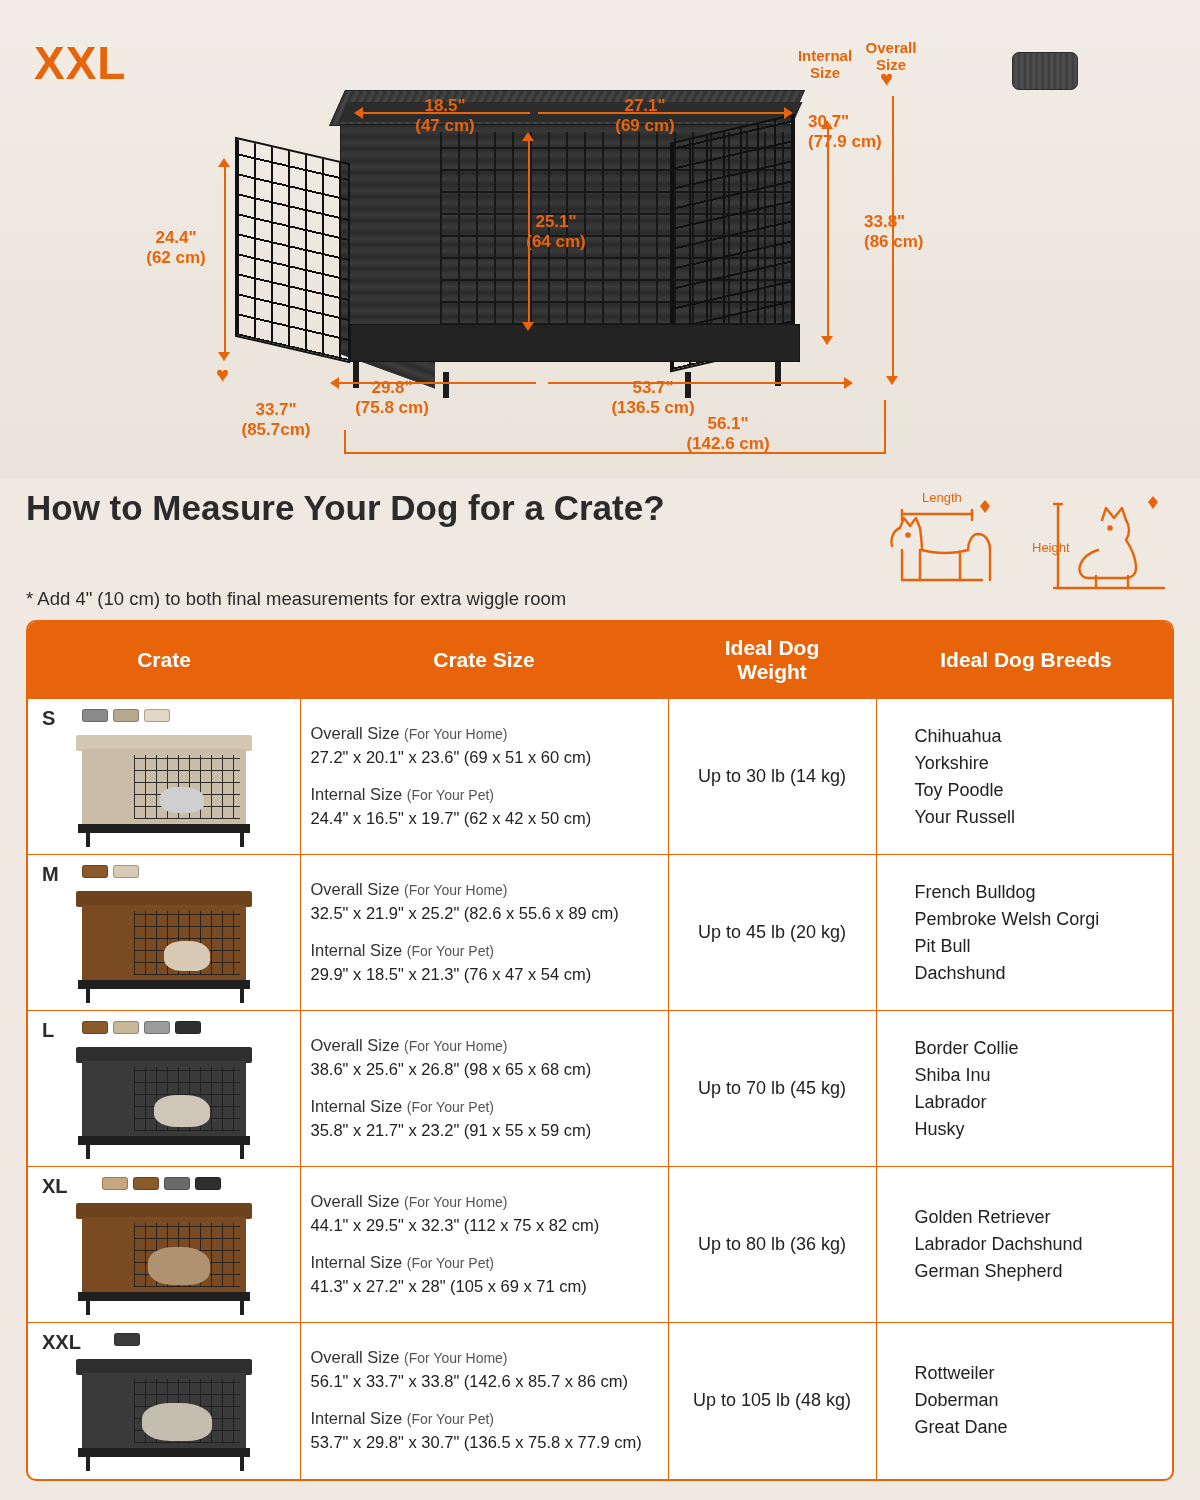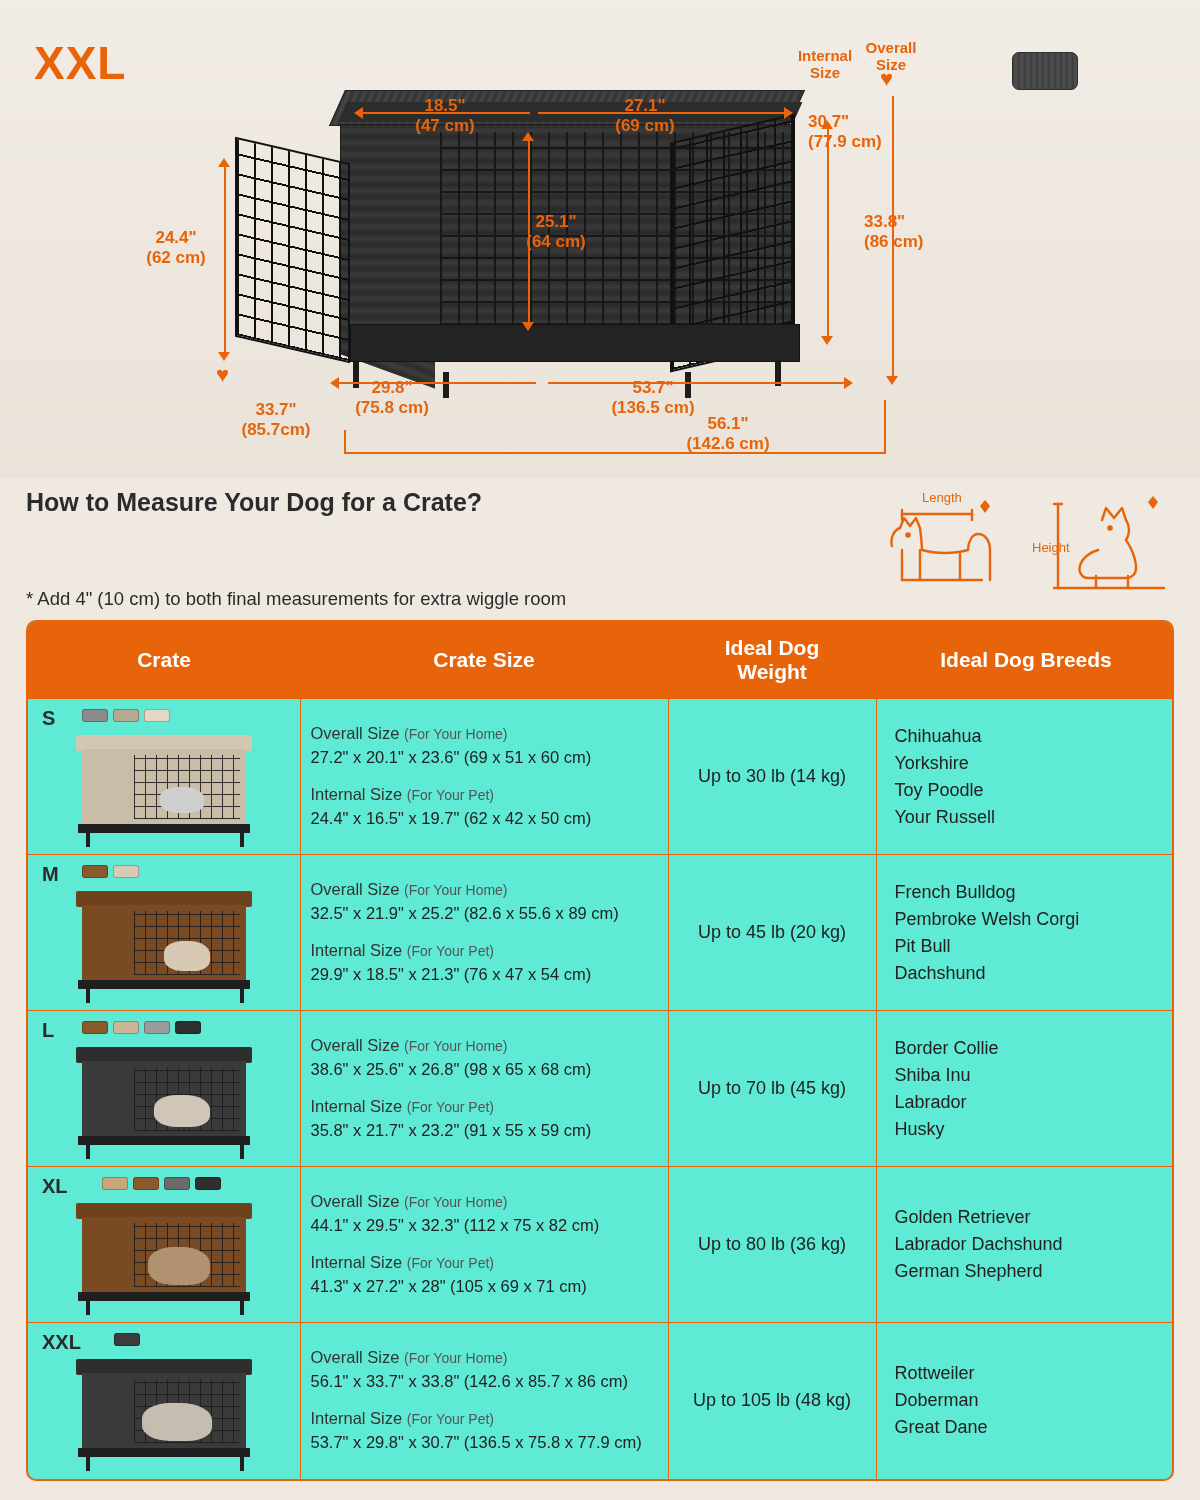--- a/index.html
+++ b/index.html
@@ -117,34 +117,34 @@
   }
   .heart {
     position:absolute; color:#e8640a; font-size:22px; line-height:1;
   }
   .label-small { position:absolute; color:#e8640a; font-weight:bold; font-size:15px; text-align:center; line-height:1.1; }
 
   
   .measure { position:absolute; left:0; top:478px; width:1200px; height:155px; }
   .measure h2 {
     position:absolute; left:26px; top:10px; margin:0;
-    font-size:25px; color:#2b2b2b; font-weight:bold;
+    font-size:35px; color:#2b2b2b; font-weight:bold;
   }
   .measure p { position:absolute; margin:0; font-size:18.5px; color:#2b2b2b; }
   .m1 { left:26px; top:52px; }
   .m2 { left:26px; top:81px; }
   .m3 { left:26px; top:110px; }
   .measure b { font-weight:bold; }
   .dog-figs { position:absolute; left:880px; top:2px; width:300px; height:130px; }
 
   
   .table {
     position:absolute; left:26px; top:620px; width:1148px;
     border:2px solid #e8640a; border-radius:10px; overflow:hidden;
-    background:#5eead4;
+    background:#ffffff;
   }
   table { border-collapse:collapse; width:100%; table-layout:fixed; }
   thead th {
     background:#e8640a; color:#fff; font-size:21px; font-weight:bold;
     padding:14px 6px; text-align:center; border:none;
   }
   thead th.c1 { width:272px; }
   thead th.c2 { width:368px; }
   thead th.c3 { width:208px; }
   thead th.c4 { width:300px; }
@@ -161,21 +161,21 @@
     font-size:20px; font-weight:bold; color:#2b2b2b;
   }
   .swatches { position:absolute; top:10px; left:54px; display:flex; gap:5px; }
   .sw { width:26px; height:13px; border-radius:3px; border:1px solid rgba(0,0,0,.25); }
   .crate-thumb { position:absolute; left:40px; top:30px; width:200px; height:118px; }
   .size-desc { line-height:1.45; }
   .size-desc .hd { color:#333; }
   .size-desc .note { font-size:14px; color:#555; }
   .gap { height:13px; }
   .center { text-align:center; font-size:18px; }
-  .breeds { font-size:18px; line-height:1.5; padding-left:18px; }
+  .breeds { font-size:18px; line-height:1.5; padding-left:38px; }
 
   
   .tc { position:absolute; }
   .tc-top { left:8px; top:6px; width:176px; height:16px; border-radius:2px; }
   .tc-body { left:14px; top:20px; width:164px; height:76px; }
   .tc-mesh {
     left:66px; top:26px; width:106px; height:64px;
     background-image:
       repeating-linear-gradient(90deg, rgba(30,30,30,.9) 0 1px, transparent 1px 11px),
       repeating-linear-gradient(0deg, rgba(30,30,30,.9) 0 1px, transparent 1px 12px);

